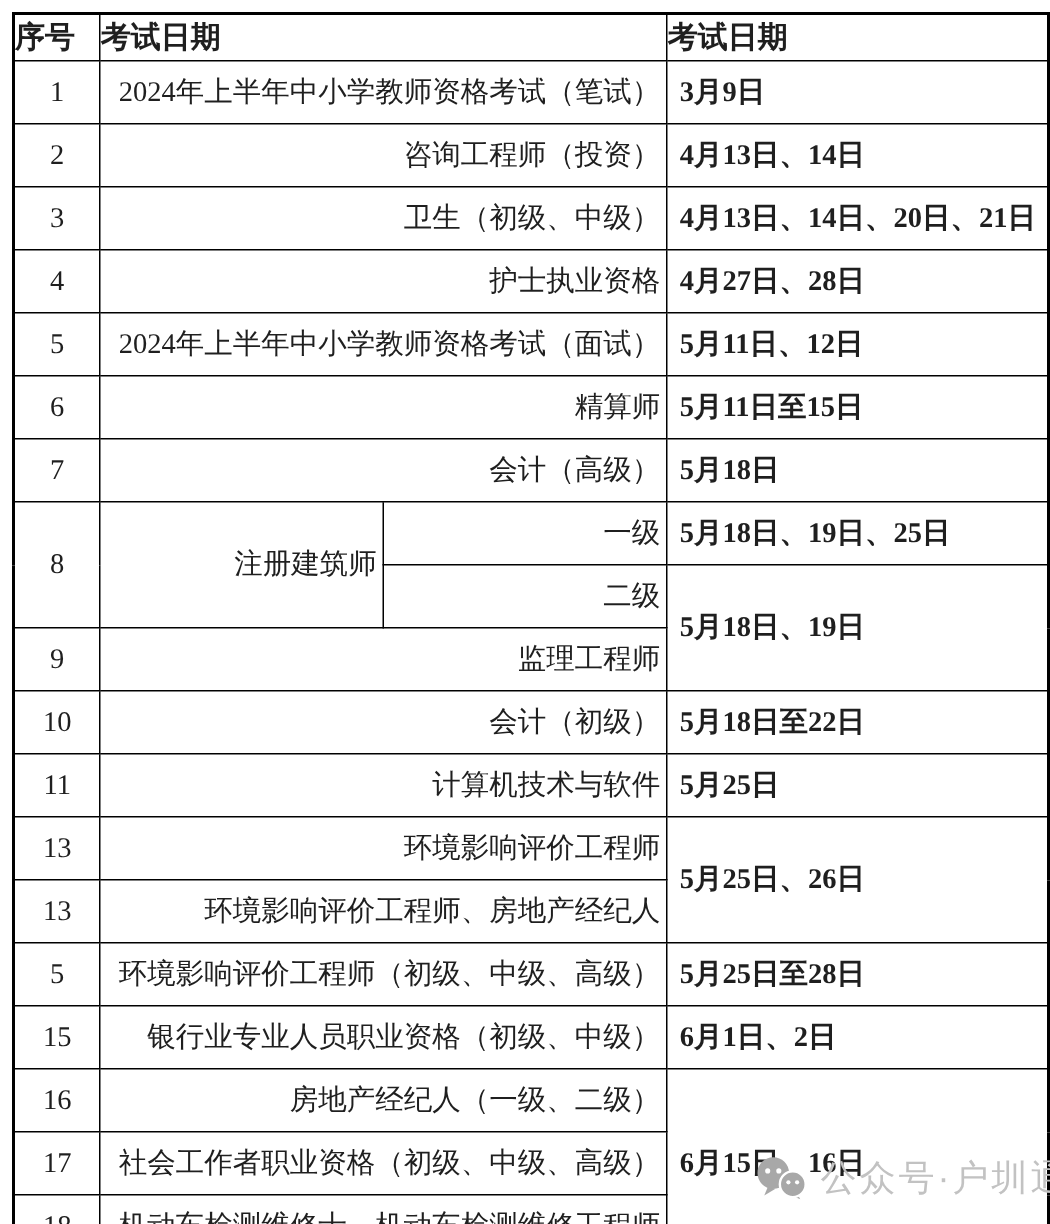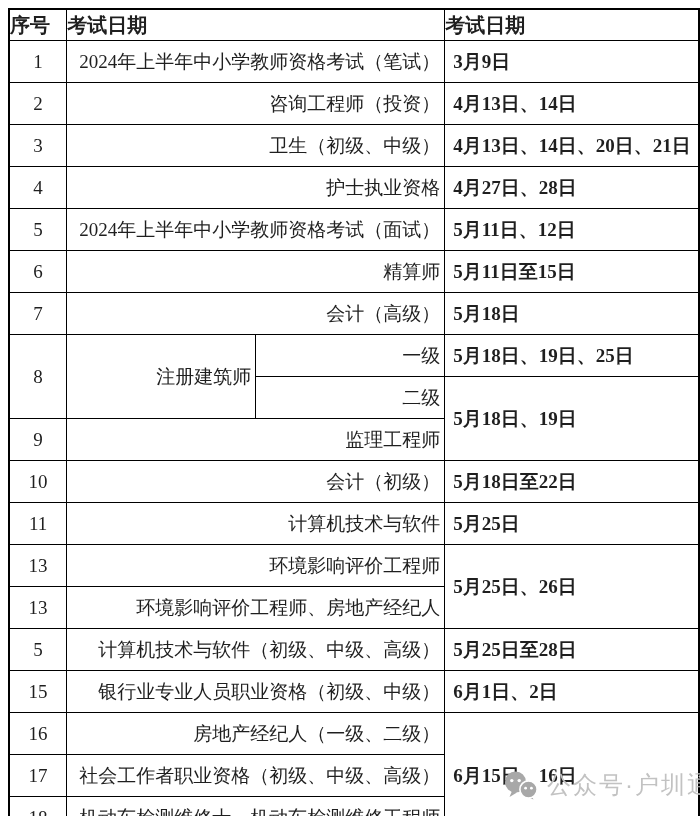--- a/index.html
+++ b/index.html
@@ -141,21 +141,21 @@
           <td class="num">13</td>
           <td colspan="2" class="name">环境影响评价工程师</td>
           <td rowspan="2" class="date">5月25日、26日</td>
         </tr>
         <tr>
           <td class="num">13</td>
           <td colspan="2" class="name">环境影响评价工程师、房地产经纪人</td>
         </tr>
         <tr>
           <td class="num">5</td>
-          <td colspan="2" class="name">计算机技术与软件（初级、中级、高级）</td>
+          <td colspan="2" class="name">环境影响评价工程师（初级、中级、高级）</td>
           <td class="date">5月25日至28日</td>
         </tr>
         <tr>
           <td class="num">15</td>
           <td colspan="2" class="name">银行业专业人员职业资格（初级、中级）</td>
           <td class="date">6月1日、2日</td>
         </tr>
         <tr>
           <td class="num">16</td>
           <td colspan="2" class="name">房地产经纪人（一级、二级）</td>

